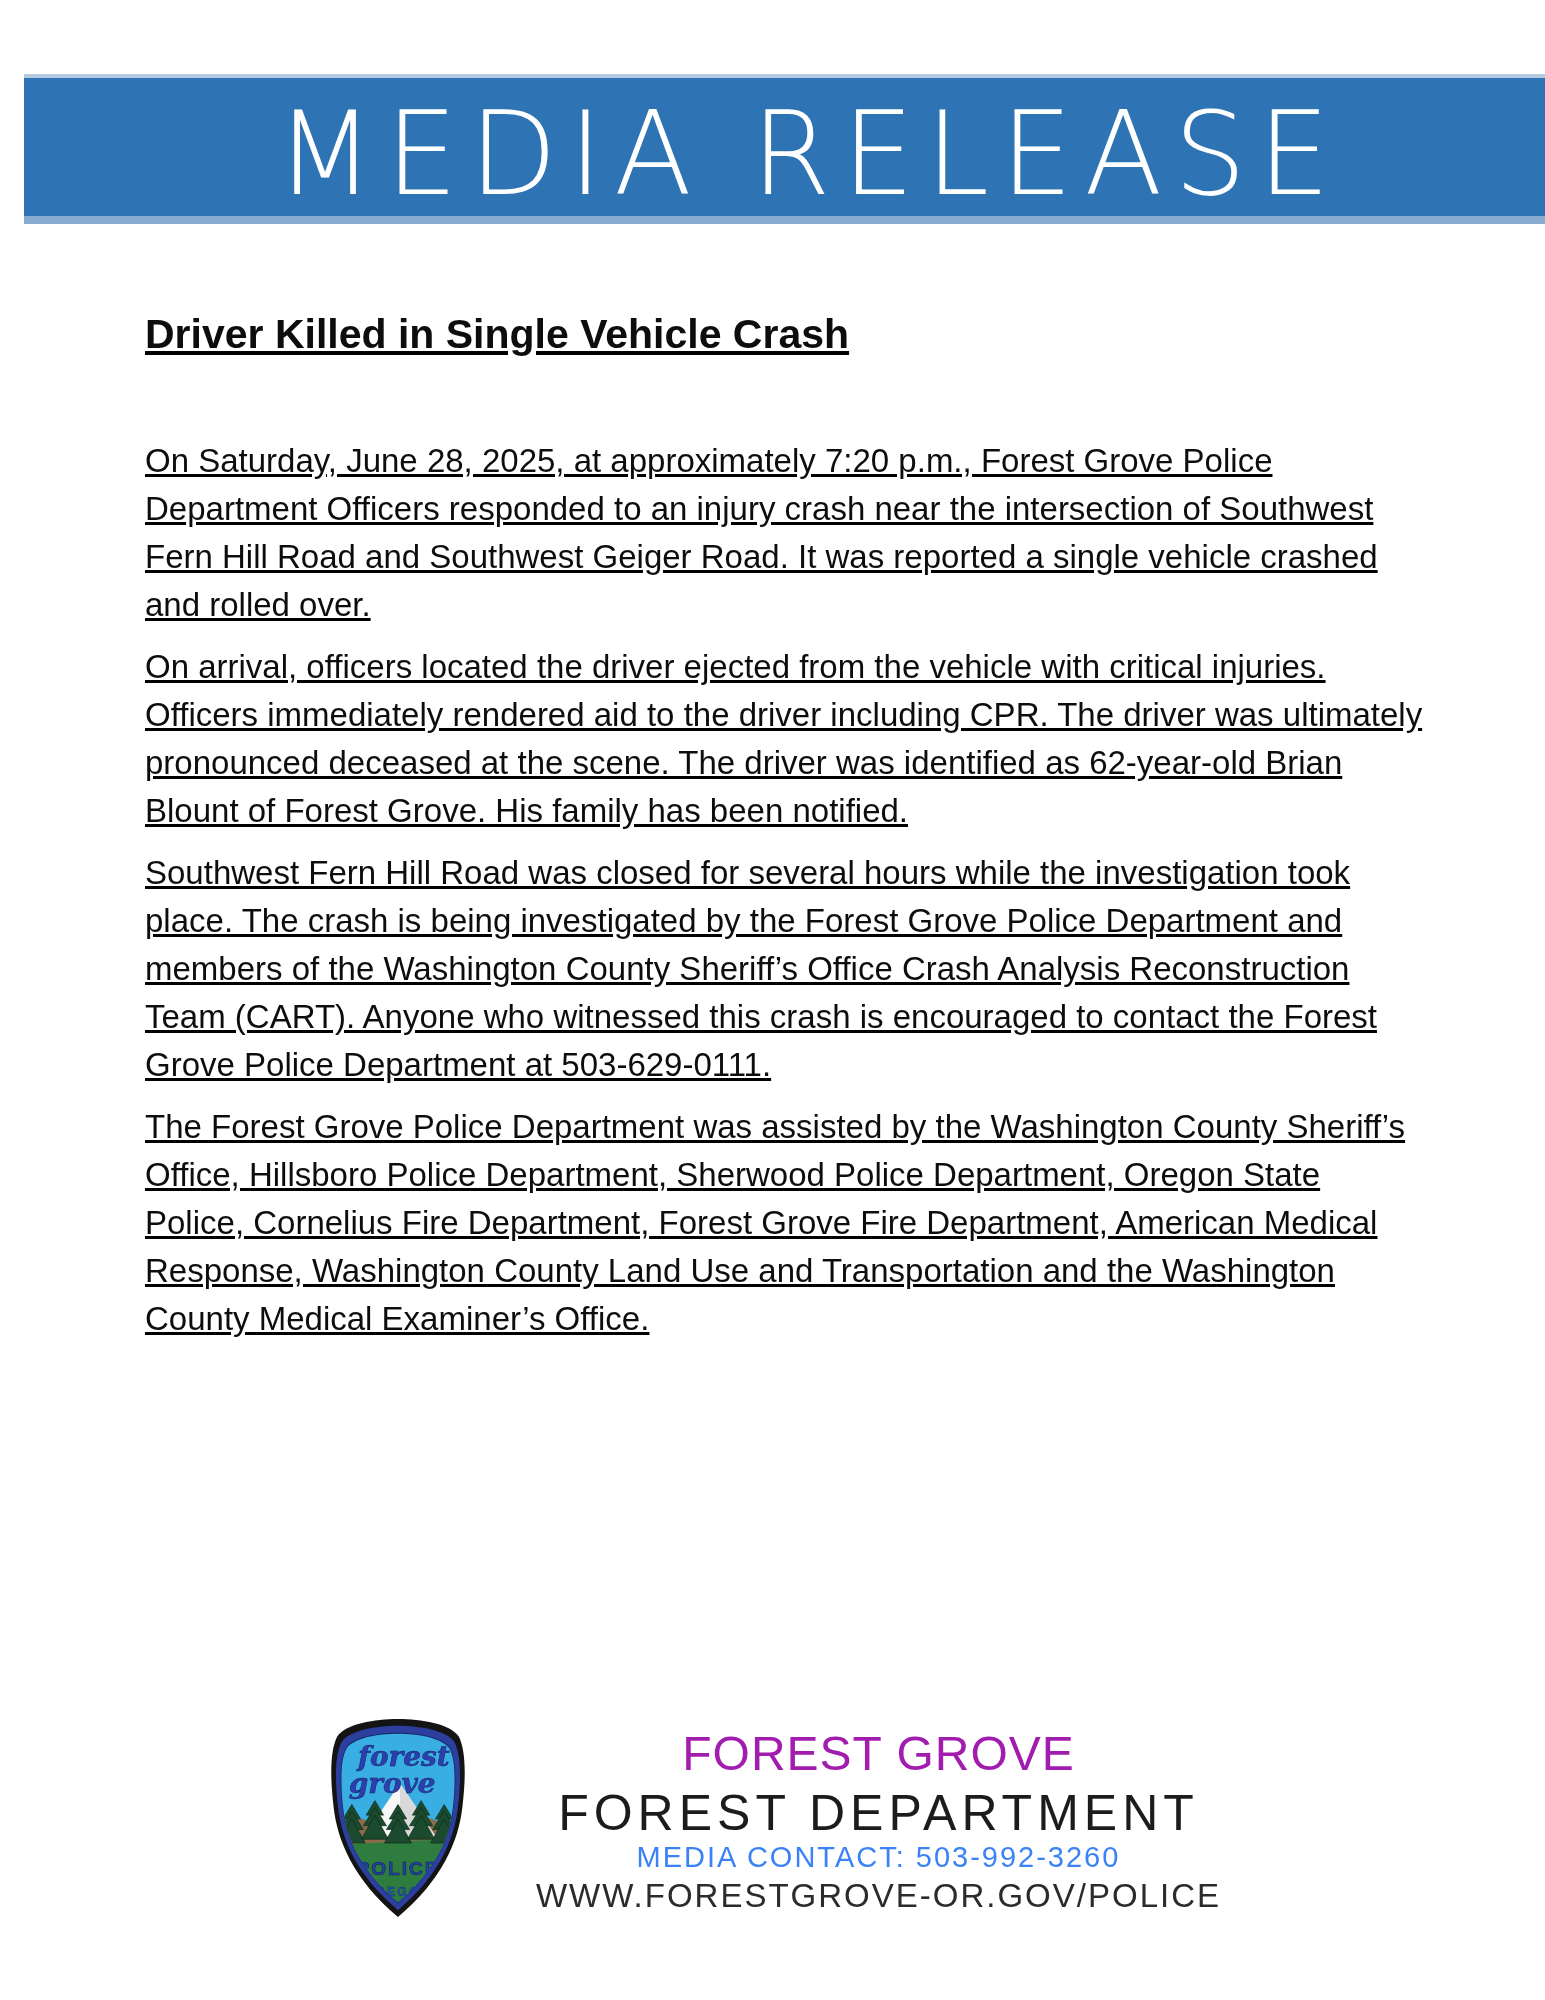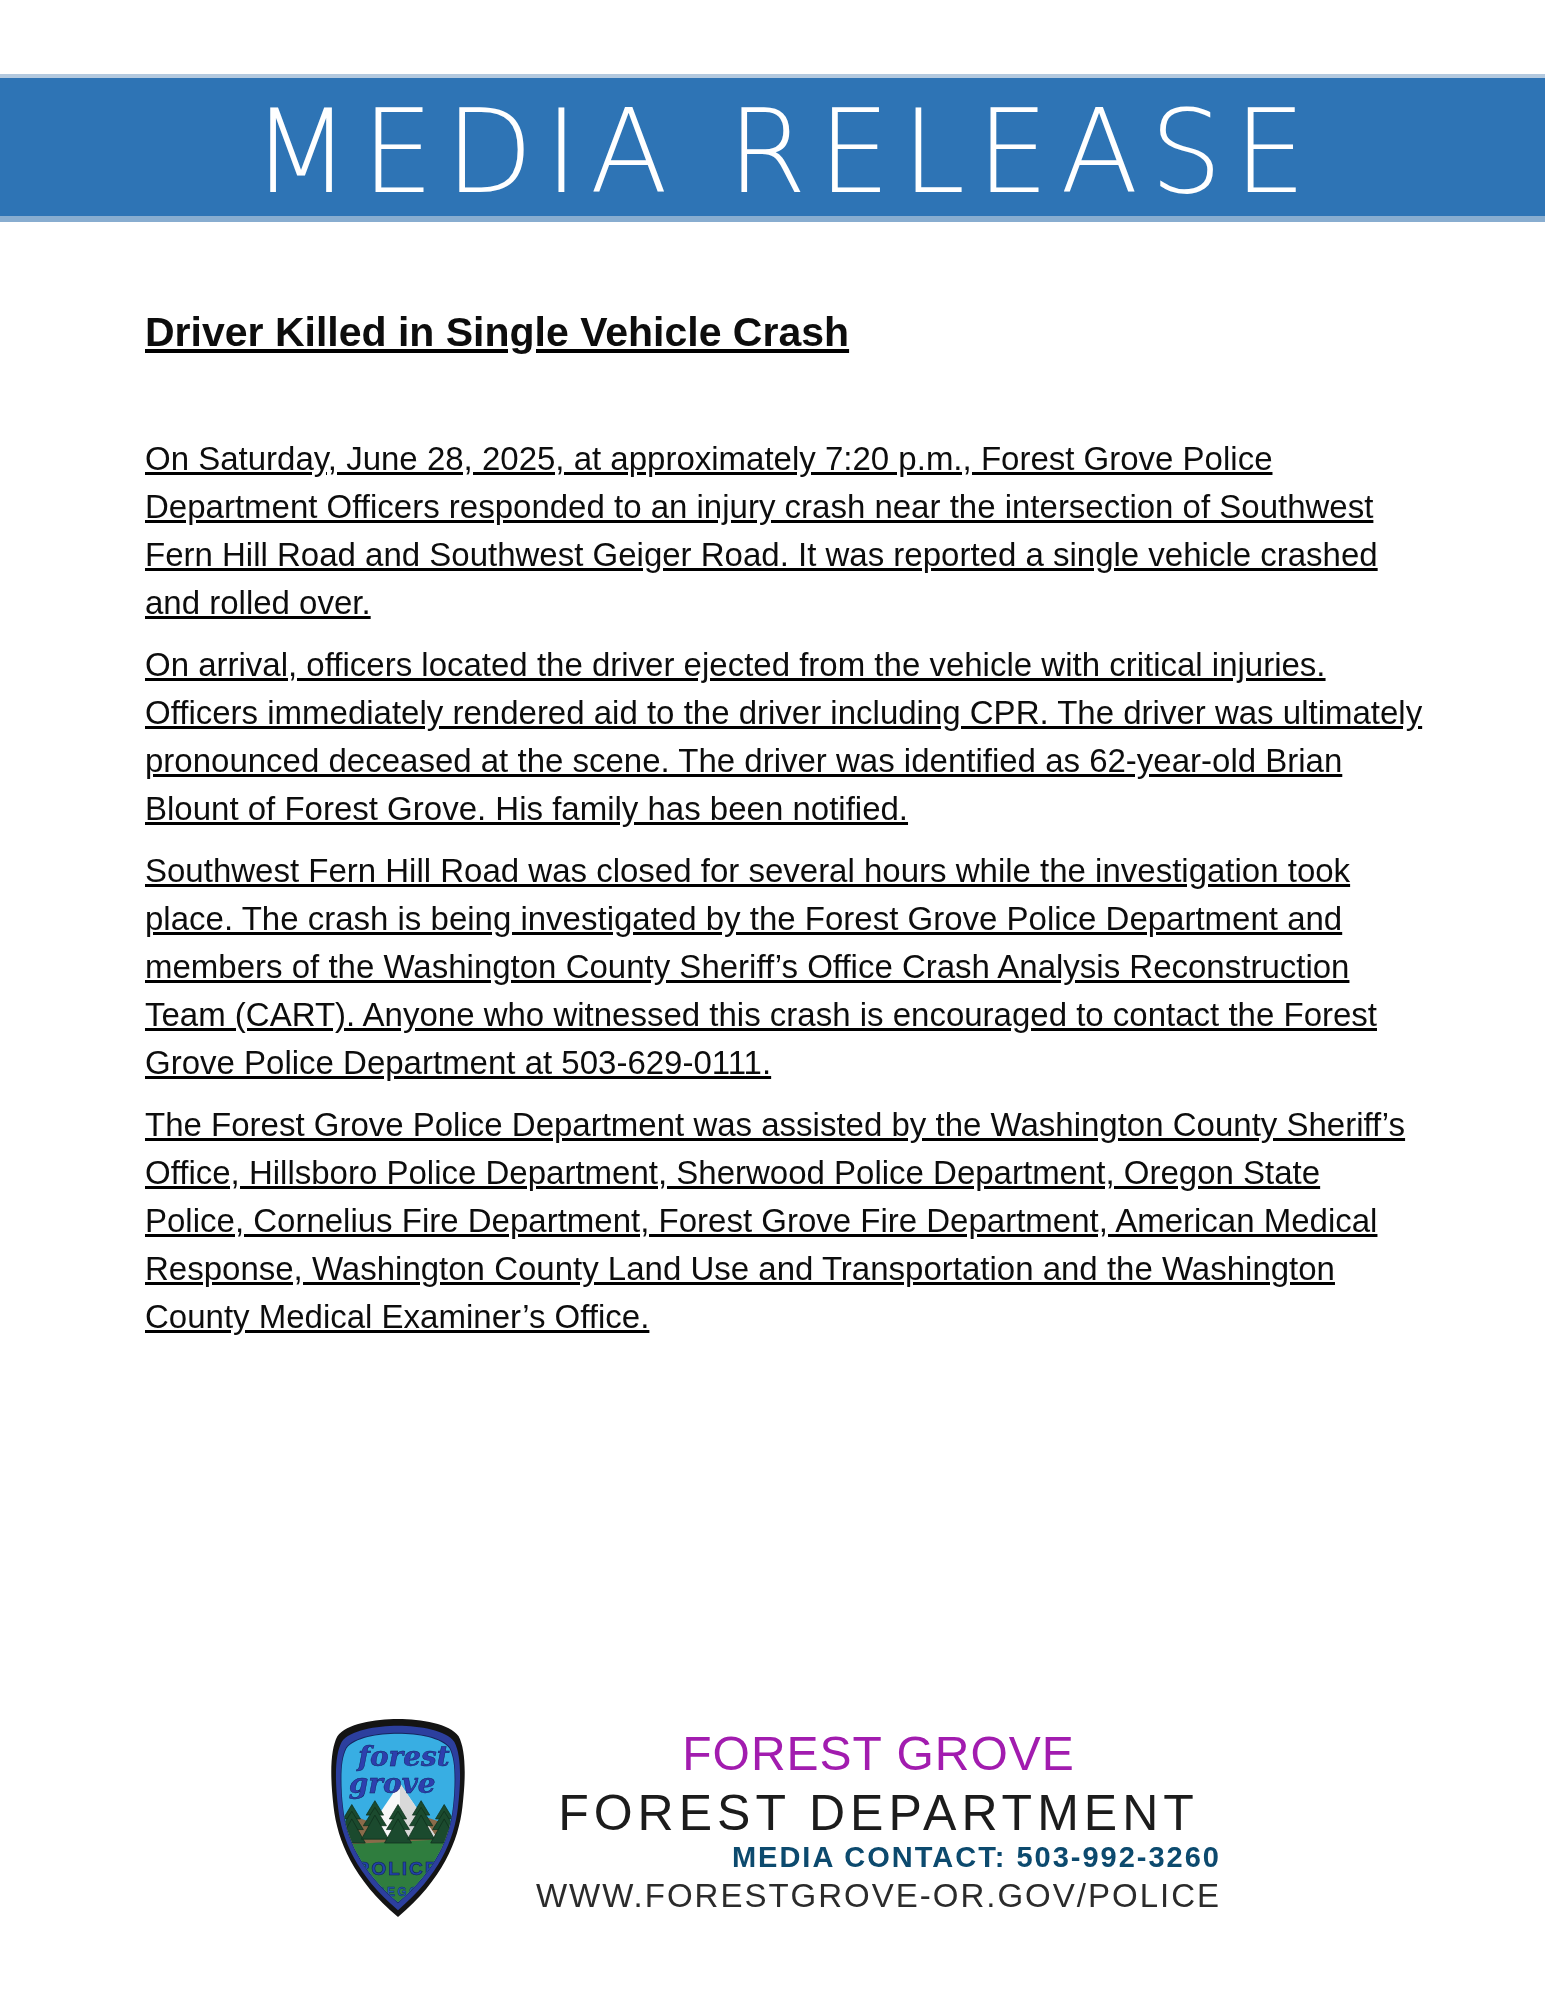--- a/index.html
+++ b/index.html
@@ -5,22 +5,22 @@
   html,body { margin:0; padding:0; background:#ffffff; }
   .page {
     position:relative; width:1545px; height:2000px; background:#ffffff;
     font-family:"Liberation Sans", sans-serif; color:#000; overflow:hidden;
   }
   
   .banner {
     margin-top:74px; height:138px;
     background:#2e74b5;
     border-top:4px solid #b3c9df;
-    border-bottom:6px solid #4c1d95;
-    display:flex; align-items:center;
+    border-bottom:8px solid #4c1d95;
+    display:flex; margin-left:24px;
   }
   .banner-title {
     color:#ffffff;
     font-family:"DejaVu Sans","Liberation Sans",sans-serif;
     font-weight:200;
     font-size:116px;
     letter-spacing:12px;
     margin-left:252px;
     padding-top:8px;
     white-space:nowrap;
@@ -46,22 +46,22 @@
   .footer-text { text-align:center; padding-top:14px; }
   .org-name {
     font-size:48px; font-weight:400; letter-spacing:1px; color:#a21caf;
     line-height:1.0; white-space:nowrap;
   }
   .org-sub {
     font-size:50px; font-weight:300; letter-spacing:5px; color:#1c1c1c;
     margin-top:10px; line-height:1.0; white-space:nowrap;
   }
   .media-contact {
-    font-size:29px; font-weight:700; letter-spacing:2px; color:#0c4a6e;
-    margin-top:4px; line-height:1.1; white-space:nowrap;text-align:right;
+    font-size:29px; font-weight:400; letter-spacing:2px; color:#3b82f6;
+    margin-top:4px; line-height:1.1; white-space:nowrap;
   }
   .website {
     font-size:33px; font-weight:300; letter-spacing:2px; color:#2b2b2b;
     margin-top:4px; line-height:1.1; white-space:nowrap;
   }
 </style>
 </head>
 <body>
 
 <div class="page">

